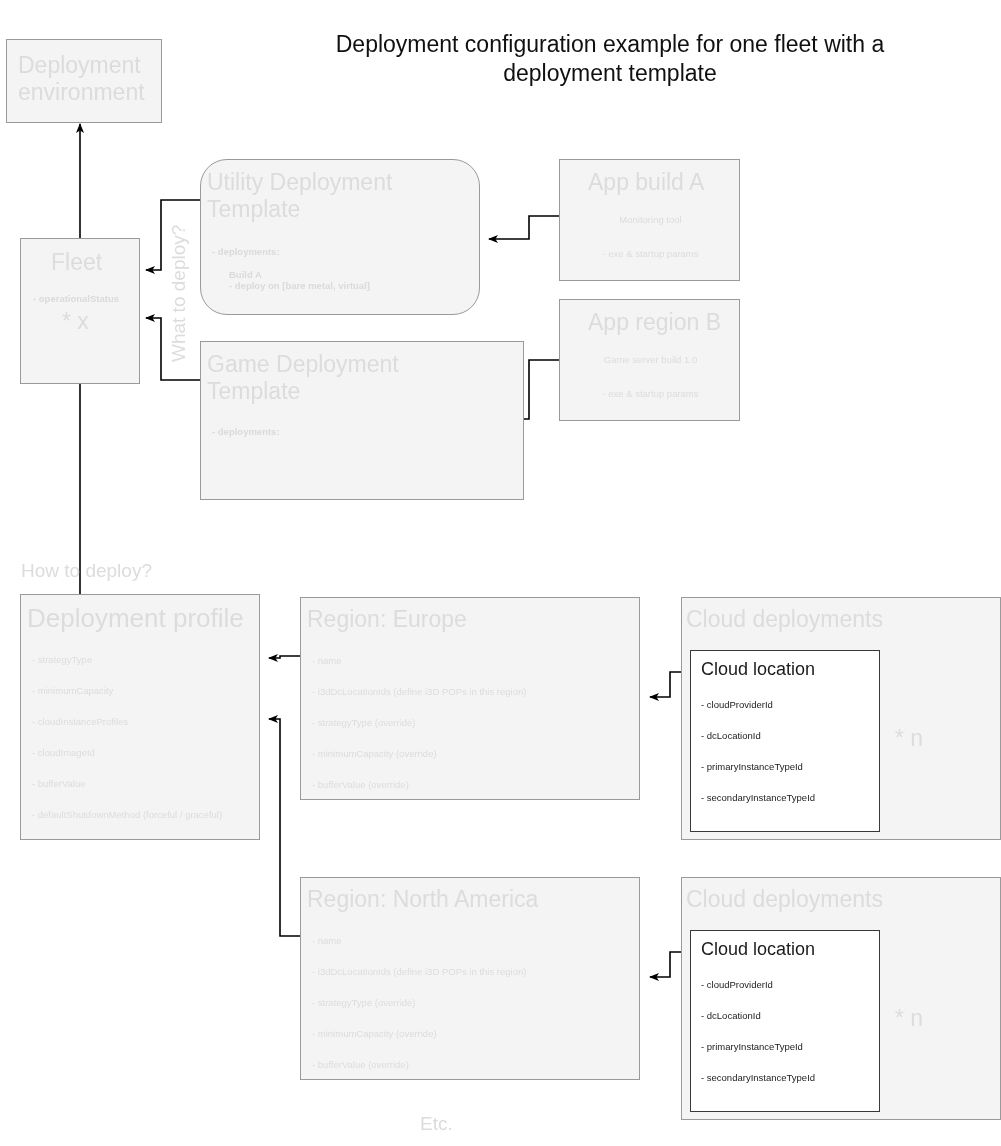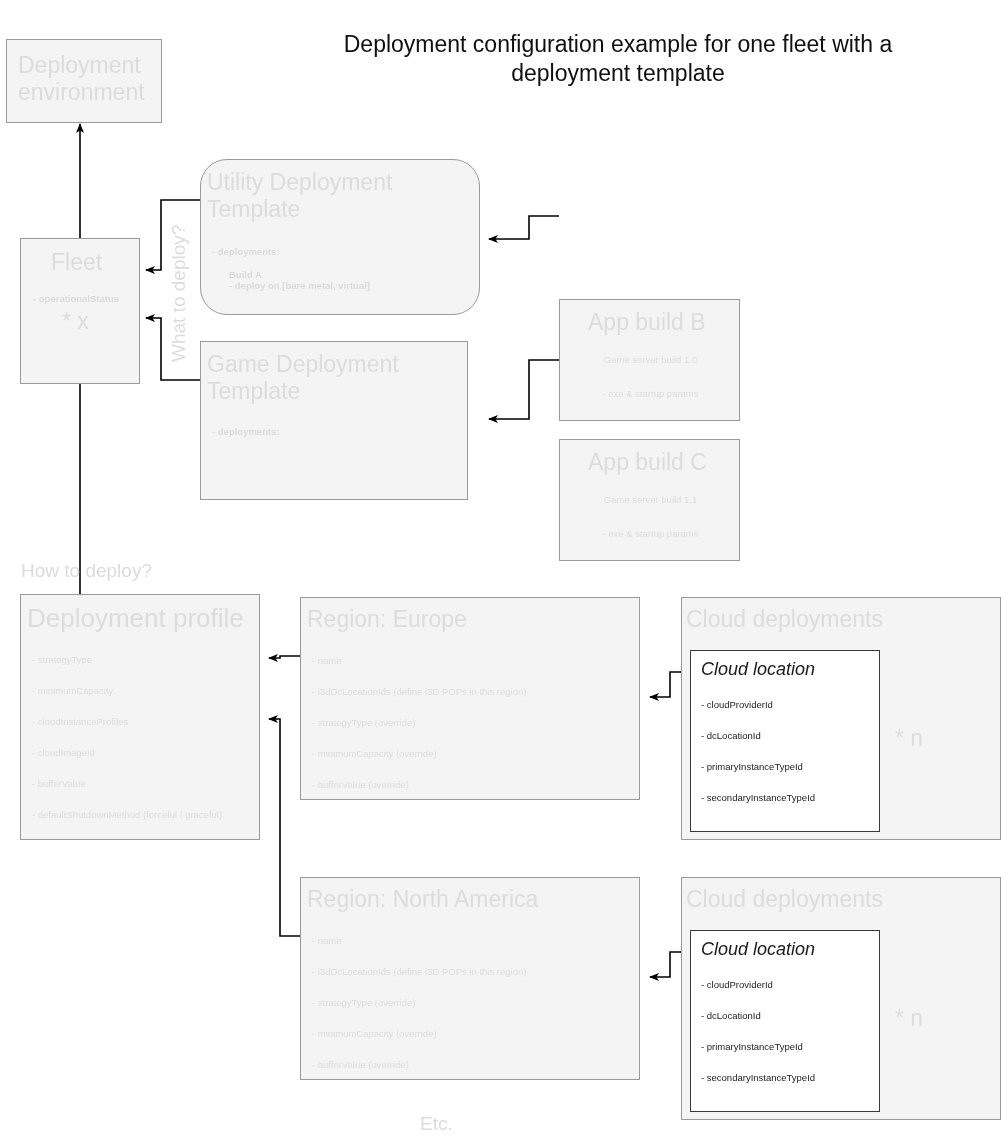--- a/index.html
+++ b/index.html
@@ -29,27 +29,27 @@
   .b-line{
     position:absolute;
     color:#dcdcdc;
     font-size:9.5px;
     line-height:1.2;
     white-space:pre-line;
   }
   .b-line.bold{font-weight:bold;color:#dadada;}
 
   
-  .dark .b-title{color:#1b1b1b;font-style:italic;}
+  .dark .b-title{color:#1b1b1b;}
   .dark .b-line{color:#1b1b1b;}
 
   
   .page-title{
     position:absolute;
-    left:258px;top:30px;width:720px;
+    left:250px;top:30px;width:720px;
     text-align:center;
     font-size:23px;
     color:#101010;
     line-height:1.28;
     white-space:pre-line;
   }
 
   
   .label{
     position:absolute;
@@ -123,38 +123,38 @@
   <div class="label rot" style="left:168px;top:362px;">What to deploy?</div>
 
   <div class="box" style="left:200px;top:159px;width:280px;height:156px;border-radius:27px;">
     <div class="b-title" style="left:6px;top:9px;font-size:23px;">Utility Deployment
 Template</div>
     <div class="b-line bold" style="left:11px;top:86px;">- deployments:</div>
     <div class="b-line bold" style="left:28px;top:109px;">Build A
 - deploy on [bare metal, virtual]</div>
   </div>
 
-  <div class="box" style="left:200px;top:341px;width:268px;height:159px;">
+  <div class="box" style="left:200px;top:341px;width:324px;height:159px;">
     <div class="b-title" style="left:6px;top:9px;font-size:23px;">Game Deployment
 Template</div>
     <div class="b-line bold" style="left:11px;top:84px;">- deployments:</div>
   </div>
 
+  <div class="box" style="left:559px;top:159px;width:181px;height:122px;">
+    <div class="b-title" style="left:28px;top:9px;font-size:23px;">App build A</div>
+    <div class="b-line" style="left:0;top:54px;width:181px;text-align:center;">Monitoring tool</div>
+    <div class="b-line" style="left:0;top:88px;width:181px;text-align:center;">- exe &amp; startup params</div>
+  </div>
 
   <div class="box" style="left:559px;top:299px;width:181px;height:122px;">
-    <div class="b-title" style="left:28px;top:9px;font-size:23px;">App build B</div>
+    <div class="b-title" style="left:28px;top:9px;font-size:23px;">App region B</div>
     <div class="b-line" style="left:0;top:54px;width:181px;text-align:center;">Game server build 1.0</div>
     <div class="b-line" style="left:0;top:88px;width:181px;text-align:center;">- exe &amp; startup params</div>
   </div>
 
-  <div class="box" style="left:559px;top:439px;width:181px;height:122px;">
-    <div class="b-title" style="left:28px;top:9px;font-size:23px;">App build C</div>
-    <div class="b-line" style="left:0;top:54px;width:181px;text-align:center;">Game server build 1.1</div>
-    <div class="b-line" style="left:0;top:88px;width:181px;text-align:center;">- exe &amp; startup params</div>
-  </div>
 
   <div class="label" style="left:21px;top:560px;">How to deploy?</div>
 
   <div class="box" style="left:20px;top:594px;width:240px;height:246px;">
     <div class="b-title" style="left:6px;top:8px;font-size:26px;">Deployment profile</div>
     <div class="b-line" style="left:11px;top:59px;">- strategyType</div>
     <div class="b-line" style="left:11px;top:90px;">- minimumCapacity</div>
     <div class="b-line" style="left:11px;top:121px;">- cloudInstanceProfiles</div>
     <div class="b-line" style="left:11px;top:152px;">- cloudImageId</div>
     <div class="b-line" style="left:11px;top:183px;">- bufferValue</div>

